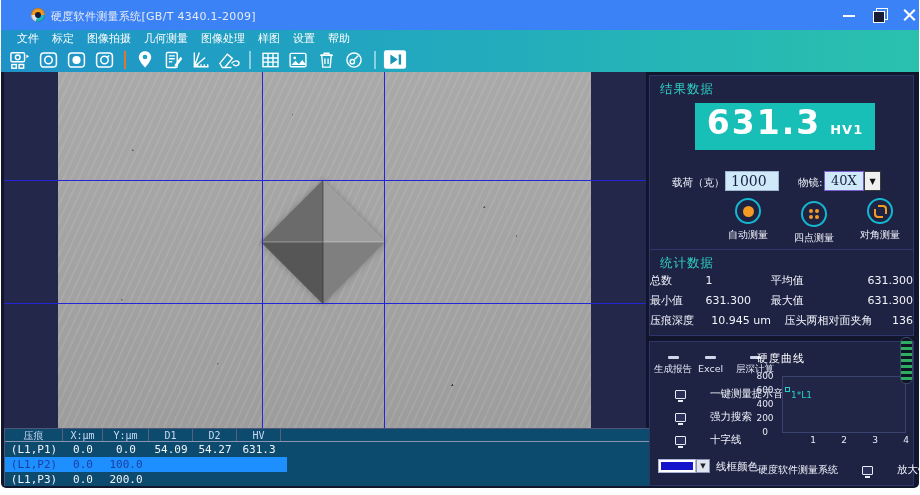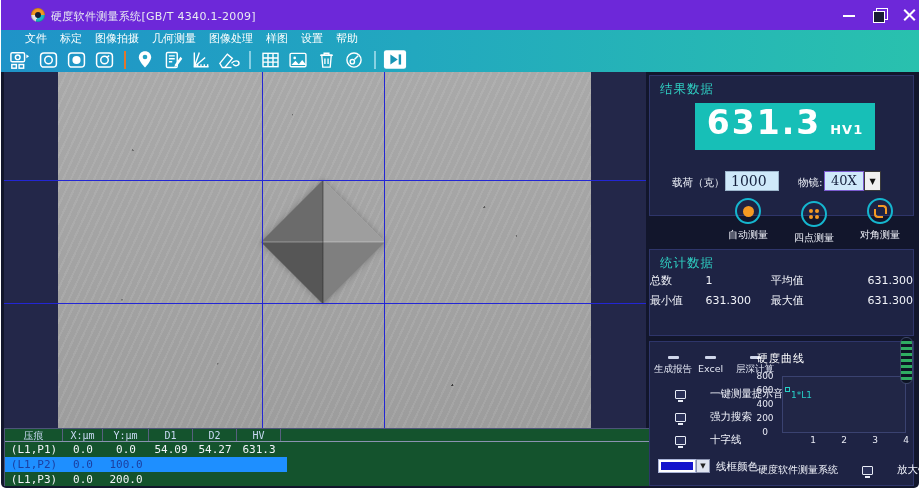--- a/index.html
+++ b/index.html
@@ -3,38 +3,38 @@
 <meta charset="utf-8">
 <style>
   *{margin:0;padding:0;box-sizing:border-box}
   html,body{background:#fff}
   body{font-family:"DejaVu Sans","Liberation Sans",sans-serif;-webkit-font-smoothing:antialiased}
   #stage{position:relative;width:920px;height:495px;background:#fff;overflow:hidden}
   .abs{position:absolute}
   .win{position:absolute;left:1px;top:0;width:918px;height:488px;background:#12162c;border-radius:0 0 5px 5px;overflow:hidden}
 
   
-  .titlebar{position:absolute;left:0;top:0;width:100%;height:30px;background:#6d28d9}
+  .titlebar{position:absolute;left:0;top:0;width:100%;height:30px;background:#3b82f6}
   .app-icon{position:absolute;left:30px;top:8px;width:14px;height:14px;border-radius:50%;
     background:conic-gradient(#f59a23 0 90deg,#1db8c9 90deg 200deg,#e8e8e8 200deg 270deg,#f59a23 270deg);
     box-shadow:inset 0 0 0 3px rgba(24,28,52,.0), inset 0 0 2px #0008}
   .app-icon::after{content:"";position:absolute;left:4px;top:4px;width:6px;height:6px;border-radius:50%;background:#181c34}
   .title-text{position:absolute;left:50px;top:9px;font-size:11px;color:#e8eaf2;letter-spacing:.3px}
   .winbtn{position:absolute;top:0;width:30px;height:30px;cursor:default}
   .wb-min::after{content:"";position:absolute;left:9px;top:15px;width:12px;height:2px;background:#fff}
   .wb-max::before{content:"";position:absolute;left:11px;top:8px;width:10px;height:10px;border:1.5px solid #fff}
   .wb-max::after{content:"";position:absolute;left:8px;top:11px;width:10px;height:10px;border:1.5px solid #fff;background:#181c34}
   .wb-close::before,.wb-close::after{content:"";position:absolute;left:8px;top:14px;width:15px;height:2px;background:#fff}
   .wb-close::before{transform:rotate(45deg)}
   .wb-close::after{transform:rotate(-45deg)}
 
   
   .band{position:absolute;left:0;top:30px;width:100%;height:42px;
     background:linear-gradient(90deg,#1f93c8 0%,#22a8bf 45%,#29c1ae 100%)}
-  .menubar{position:absolute;left:0;top:0;width:100%;height:17px;display:flex;align-items:center;padding-left:24px;gap:13px}
+  .menubar{position:absolute;left:0;top:0;width:100%;height:17px;display:flex;align-items:center;padding-left:16px;gap:13px}
   .menu-item{font-size:11px;color:#fff;white-space:nowrap;cursor:default}
   .toolbar{position:absolute;left:0;top:17px;width:100%;height:25px;display:flex;align-items:center;padding-left:7px}
   .tico{display:inline-flex;width:24px;height:22px;align-items:center;justify-content:center;margin-right:4px;cursor:pointer}
   .tico svg{display:block}
   .tsep{width:2px;height:18px;margin:0 7px 0 4px}
   .tsep.orange{background:#e0762c}
   .tsep.light{background:rgba(220,245,255,.55)}
 
   
   .main-bg{position:absolute;left:3px;top:72px;width:642px;height:356px;background:#232749}
@@ -53,21 +53,21 @@
     background:
       linear-gradient(45deg, transparent 49.2%, rgba(30,30,30,.45) 49.9%, rgba(30,30,30,.45) 50.1%, transparent 50.8%),
       linear-gradient(-45deg, transparent 49.2%, rgba(250,250,250,.30) 49.9%, rgba(250,250,250,.30) 50.1%, transparent 50.8%),
       conic-gradient(from 45deg, #7f7f7f 0 90deg, #565656 90deg 180deg, #6b6b6b 180deg 270deg, #9e9e9e 270deg 360deg);
     box-shadow:0 0 6px rgba(0,0,0,.25)}
   .gline{position:absolute;background:#2326d4;z-index:5}
   .gl-v{width:1px;top:72px;height:356px}
   .gl-h{height:1px;left:3px;width:642px}
 
   
-  .dtable{position:absolute;left:3px;top:428px;width:730px;height:58px;background:#14532d;
+  .dtable{position:absolute;left:3px;top:428px;width:730px;height:58px;background:#0c4a6e;
     border:1px solid #4d5578;border-bottom:none;font-family:"DejaVu Sans Mono","Liberation Mono",monospace;overflow:hidden}
   .thead{display:flex;height:13px;border-bottom:1px solid #8a93b0;color:#c9d9f4;font-size:10px;line-height:13px}
   .th{text-align:center;border-right:1px solid #586080}
   .trow{display:flex;height:15px;color:#f2f4fa;font-size:11px;line-height:15px;cursor:default}
   .td{text-align:center;white-space:nowrap}
   .c0{width:58px}.c1{width:40px}.c2{width:46px}.c3{width:44px}.c4{width:44px}.c5{width:44px}
   .trow.sel{background:#1e8fff;color:#1b3fa0;width:282px}
   .tscroll{position:absolute;right:1px;top:0;width:11px;height:100%;border-left:1px solid #434b6e;background:#1b2040}
   .tscroll .tsb{position:absolute;left:1px;width:8px;height:9px;border:1px solid #5a6288;background:#242a4e;color:#9fa8cc;font-size:6px;line-height:7px;text-align:center}
 
@@ -285,21 +285,21 @@
         <span class="td c0">(L1,P3)</span>
         <span class="td c1">0.0</span>
         <span class="td c2">200.0</span>
       </div>
       <div class="tscroll">
         <span class="tsb" style="top:18px">▲</span>
         <span class="tsb" style="top:30px">▼</span>
       </div>
     </div>
 
-    <div class="card" style="top:75px;height:141px">
+    <div class="card" style="top:75px;height:175px">
       <div class="card-h">结果数据</div>
       <div class="result-box">
         <span class="result-val">631.3</span>
         <span class="result-unit">HV1</span>
       </div>
       <span class="flabel" style="left:22px;top:100px">载荷（克）:</span>
       <input class="load-input" value="1000" style="">
       <span class="flabel" style="left:148px;top:100px">物镜:</span>
       <div class="obj-select">40X</div>
       <div class="obj-arrow">▼</div>
@@ -335,20 +335,26 @@
         <span class="sl a">总数</span>
         <span class="sv a">1</span>
         <span class="sl b">平均值</span>
         <span class="sv">631.300</span>
       </div>
       <div class="stat-row" style="top:43px">
         <span class="sl a">最小值</span>
         <span class="sv a">631.300</span>
         <span class="sl b">最大值</span>
         <span class="sv">631.300</span>
+      </div>
+      <div class="stat-row" style="top:63px">
+        <span class="sl a">压痕深度</span>
+        <span class="sv a">10.945 um</span>
+        <span class="sl b">压头两相对面夹角</span>
+        <span class="sv">136</span>
       </div>
     </div>
 
     <div class="card" style="top:341px;height:145px">
       <span class="mini-btn" style="left:4px;top:14px">生成报告</span>
       <span class="mini-btn" style="left:48px;top:14px">Excel</span>
       <span class="mini-btn" style="left:86px;top:14px">层深计算</span>
 
       <div class="toggle" style="left:25px;top:45px">
         <span class="mon"></span>

